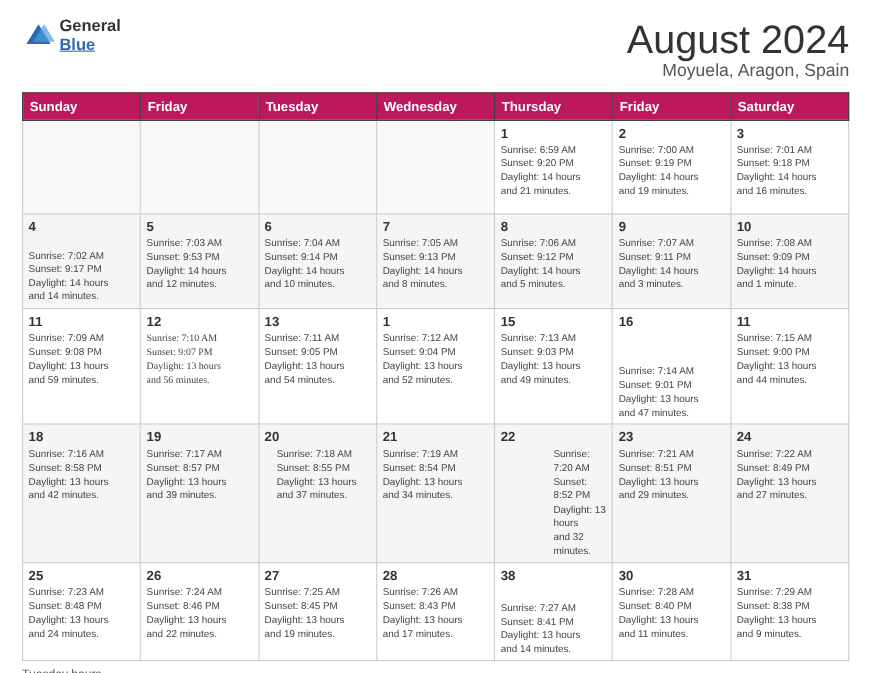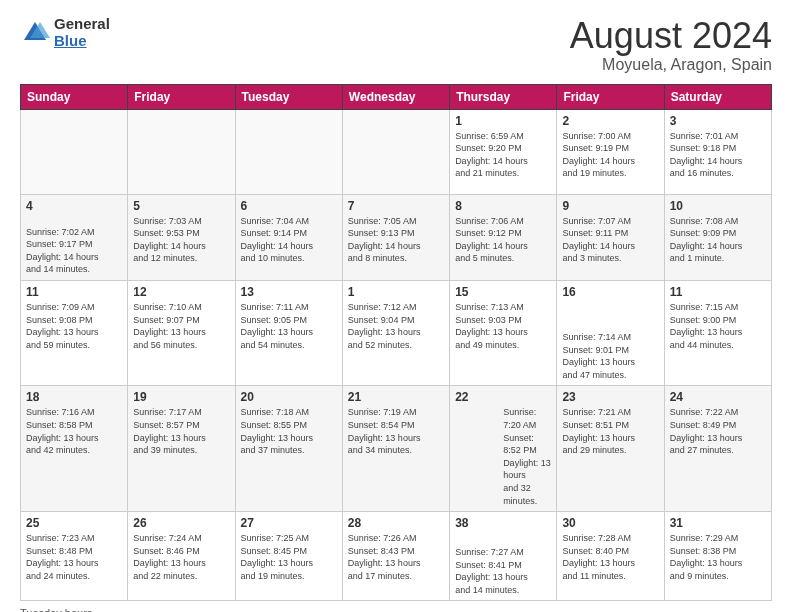--- a/index.html
+++ b/index.html
@@ -225,21 +225,21 @@
         <tr>
           <td>
             <span class="day-number">11</span>
             <div class="day-info" style="white-space: pre-line;">Sunrise: 7:09 AM
 Sunset: 9:08 PM
 Daylight: 13 hours
 and 59 minutes.</div>
           </td>
           <td>
             <span class="day-number">12</span>
-            <div class="day-info" style="white-space: pre-line;">Sunrise: 7:10 AM
+            <div class="day-info" style="white-space: pre-line; font-family: Liberation Serif, serif;">Sunrise: 7:10 AM
 Sunset: 9:07 PM
 Daylight: 13 hours
 and 56 minutes.</div>
           </td>
           <td>
             <span class="day-number">13</span>
             <div class="day-info" style="white-space: pre-line;">Sunrise: 7:11 AM
 Sunset: 9:05 PM
 Daylight: 13 hours
 and 54 minutes.</div>
@@ -283,21 +283,21 @@
           </td>
           <td>
             <span class="day-number">19</span>
             <div class="day-info" style="white-space: pre-line;">Sunrise: 7:17 AM
 Sunset: 8:57 PM
 Daylight: 13 hours
 and 39 minutes.</div>
           </td>
           <td>
             <span class="day-number">20</span>
-            <div class="day-info" style="white-space: pre-line;">Sunrise: 7:18 AM
+            <div class="day-info" style="white-space: pre-line; margin-left: 11px;">Sunrise: 7:18 AM
 Sunset: 8:55 PM
 Daylight: 13 hours
 and 37 minutes.</div>
           </td>
           <td>
             <span class="day-number">21</span>
             <div class="day-info" style="white-space: pre-line;">Sunrise: 7:19 AM
 Sunset: 8:54 PM
 Daylight: 13 hours
 and 34 minutes.</div>

